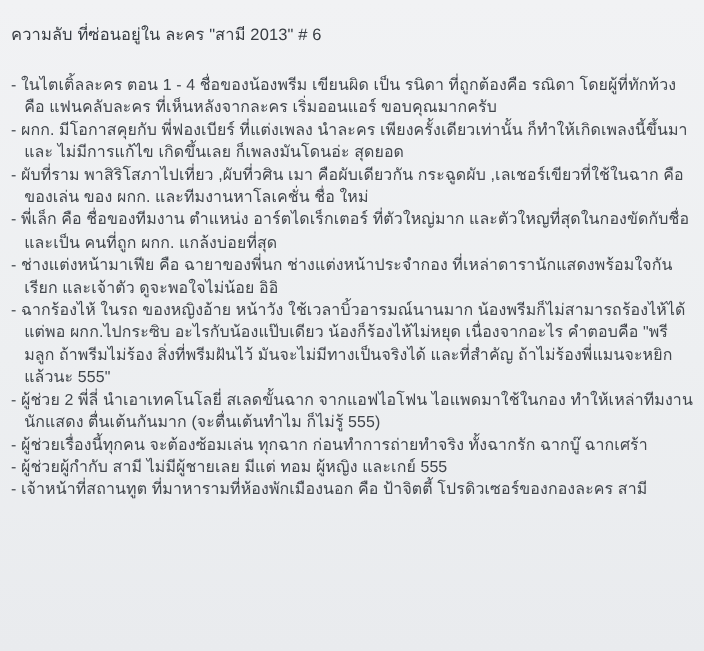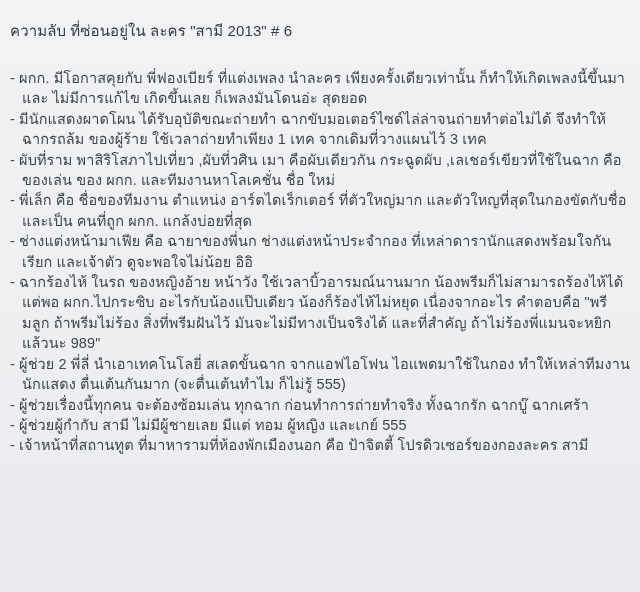--- a/index.html
+++ b/index.html
@@ -41,24 +41,24 @@
     word-break: break-word;
     letter-spacing: 0.1px;
   }
 </style>
 </head>
 <body>
 
 <div class="page">
   <h1 class="title">ความลับ ที่ซ่อนอยู่ใน ละคร "สามี 2013" # 6</h1>
   <ul class="bullets">
+      <li>- ในไตเติ้ลละคร ตอน 1 - 4 ชื่อของน้องพรีม เขียนผิด เป็น รนิดา ที่ถูกต้องคือ รณิดา โดยผู้ที่ทักท้วง คือ แฟนคลับละคร ที่เห็นหลังจากละคร เริ่มออนแอร์ ขอบคุณมากครับ</li>
       <li>- ผกก. มีโอกาสคุยกับ พี่ฟองเบียร์ ที่แต่งเพลง นำละคร เพียงครั้งเดียวเท่านั้น ก็ทำให้เกิดเพลงนี้ขึ้นมา และ ไม่มีการแก้ไข เกิดขึ้นเลย ก็เพลงมันโดนอ่ะ สุดยอด</li>
-      <li>- มีนักแสดงผาดโผน ได้รับอุบัติขณะถ่ายทำ ฉากขับมอเตอร์ไซด์ไล่ล่าจนถ่ายทำต่อไม่ได้ จึงทำให้ฉากรถล้ม ของผู้ร้าย ใช้เวลาถ่ายทำเพียง 1 เทค จากเดิมที่วางแผนไว้ 3 เทค</li>
       <li>- ผับที่ราม พาสิริโสภาไปเที่ยว ,ผับที่วศิน เมา คือผับเดียวกัน กระฉูดผับ ,เลเชอร์เขียวที่ใช้ในฉาก คือของเล่น ของ ผกก. และทีมงานหาโลเคชั่น ชื่อ ใหม่</li>
       <li>- พี่เล็ก คือ ชื่อของทีมงาน ตำแหน่ง อาร์ตไดเร็กเตอร์ ที่ตัวใหญ่มาก และตัวใหญที่สุดในกองขัดกับชื่อ และเป็น คนที่ถูก ผกก. แกล้งบ่อยที่สุด</li>
       <li>- ช่างแต่งหน้ามาเฟีย คือ ฉายาของพี่นก ช่างแต่งหน้าประจำกอง ที่เหล่าดารานักแสดงพร้อมใจกันเรียก และเจ้าตัว ดูจะพอใจไม่น้อย อิอิ</li>
-      <li>- ฉากร้องไห้ ในรถ ของหญิงอ้าย หน้าวัง ใช้เวลาบิ้วอารมณ์นานมาก น้องพรีมก็ไม่สามารถร้องไห้ได้ แต่พอ ผกก.ไปกระซิบ อะไรกับน้องแป๊บเดียว น้องก็ร้องไห้ไม่หยุด เนื่องจากอะไร คำตอบคือ "พรีมลูก ถ้าพรีมไม่ร้อง สิ่งที่พรีมฝันไว้ มันจะไม่มีทางเป็นจริงได้ และที่สำคัญ ถ้าไม่ร้องพี่แมนจะหยิกแล้วนะ 989"</li>
+      <li>- ฉากร้องไห้ ในรถ ของหญิงอ้าย หน้าวัง ใช้เวลาบิ้วอารมณ์นานมาก น้องพรีมก็ไม่สามารถร้องไห้ได้ แต่พอ ผกก.ไปกระซิบ อะไรกับน้องแป๊บเดียว น้องก็ร้องไห้ไม่หยุด เนื่องจากอะไร คำตอบคือ "พรีมลูก ถ้าพรีมไม่ร้อง สิ่งที่พรีมฝันไว้ มันจะไม่มีทางเป็นจริงได้ และที่สำคัญ ถ้าไม่ร้องพี่แมนจะหยิกแล้วนะ 555"</li>
       <li>- ผู้ช่วย 2 พี่ลี่ นำเอาเทคโนโลยี่ สเลดขั้นฉาก จากแอฟไอโฟน ไอแพดมาใช้ในกอง ทำให้เหล่าทีมงานนักแสดง ตื่นเต้นกันมาก (จะตื่นเต้นทำไม ก็ไม่รู้ 555)</li>
       <li>- ผู้ช่วยเรื่องนี้ทุกคน จะต้องซ้อมเล่น ทุกฉาก ก่อนทำการถ่ายทำจริง ทั้งฉากรัก ฉากบู๊ ฉากเศร้า</li>
       <li>- ผู้ช่วยผู้กำกับ สามี ไม่มีผู้ชายเลย มีแต่ ทอม ผู้หญิง และเกย์ 555</li>
       <li>- เจ้าหน้าที่สถานทูต ที่มาหารามที่ห้องพักเมืองนอก คือ ป้าจิตตี้ โปรดิวเซอร์ของกองละคร สามี</li>
     </ul>
 </div>
 
 </body></html>

